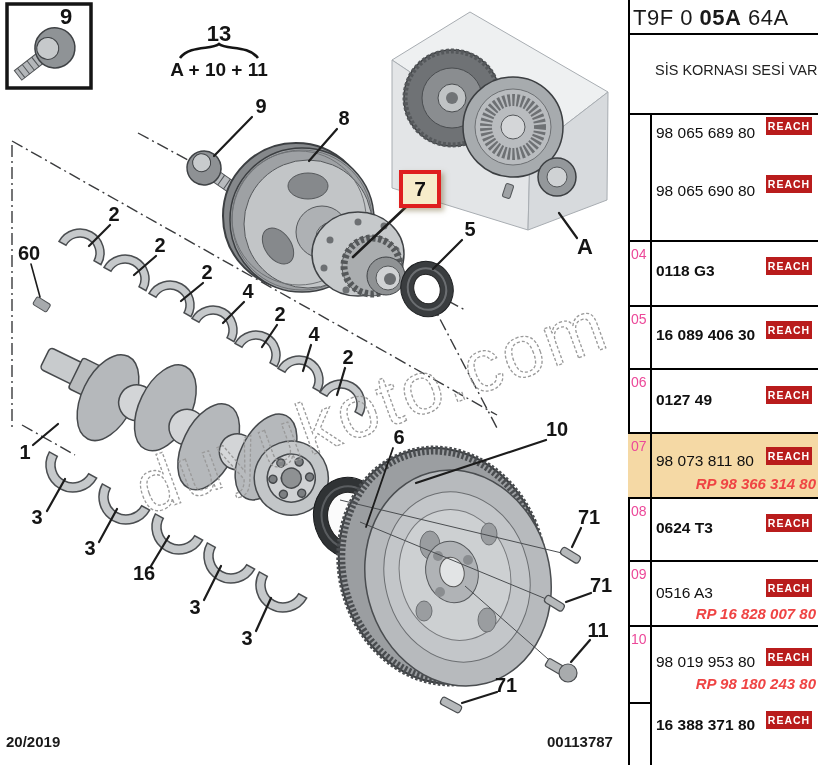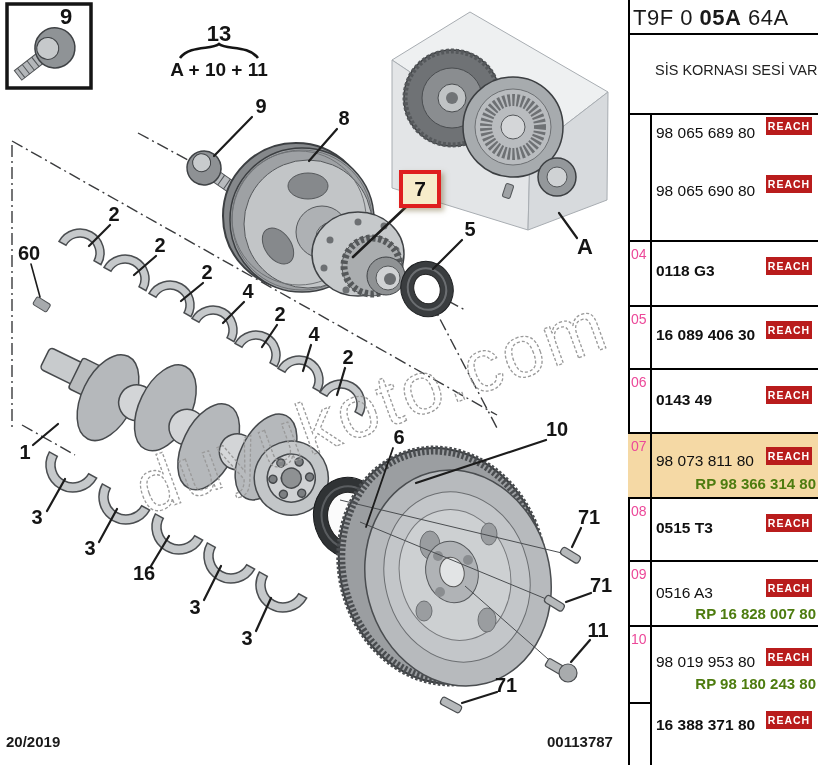--- a/index.html
+++ b/index.html
@@ -22,22 +22,22 @@
   #panel{position:absolute;left:628px;top:0;width:190px;height:765px;}
   .hline{position:absolute;left:0;width:190px;background:#000;}
   .vline{position:absolute;background:#000;}
   #code{position:absolute;left:5px;top:5px;font-size:22px;letter-spacing:.5px;color:#1a1a1a;}
   #code b{font-weight:bold;}
   #note{position:absolute;left:27px;top:62px;font-size:14.5px;white-space:nowrap;color:#222;}
   .rownum{position:absolute;left:3px;font-size:14px;color:#ec4899;}
   .ref{position:absolute;left:28px;font-size:15.5px;color:#101010;white-space:nowrap;}
   .ref.bold{font-weight:bold;}
   .ref.ital{}
-  .rp{position:absolute;right:2px;font-size:15px;font-weight:bold;
-      white-space:nowrap;color:#4d7c0f;}
+  .rp{position:absolute;right:2px;font-size:15px;font-weight:bold;font-style:italic;
+      white-space:nowrap;color:#ef4444;}
   .reach{position:absolute;left:138px;width:46px;height:18px;background:#b91c1c;
          color:#fff;font-size:10.5px;font-weight:bold;letter-spacing:1px;
          display:flex;align-items:center;justify-content:center;}
   #hl7{position:absolute;left:0;top:432px;width:190px;height:65px;background:#f5d9a5;}
 </style>
 </head>
 <body>
 
 <div id="stage">
 
@@ -309,30 +309,30 @@
 
     <span class="rownum" style="top:246px">04</span>
     <span class="ref bold" style="top:262px">0118 G3</span>
     <span class="reach" style="top:257px">REACH</span>
 
     <span class="rownum" style="top:311px">05</span>
     <span class="ref bold" style="top:326px">16 089 406 30</span>
     <span class="reach" style="top:321px">REACH</span>
 
     <span class="rownum" style="top:374px">06</span>
-    <span class="ref bold" style="top:391px">0143 49</span>
+    <span class="ref bold" style="top:391px">0127 49</span>
     <span class="reach" style="top:386px">REACH</span>
 
     <span class="rownum" style="top:438px">07</span>
     <span class="ref ital" style="top:452px">98 073 811 80</span>
     <span class="reach" style="top:447px">REACH</span>
     <span class="rp" style="top:475px">RP 98 366 314 80</span>
 
     <span class="rownum" style="top:503px">08</span>
-    <span class="ref bold" style="top:519px">0515 T3</span>
+    <span class="ref bold" style="top:519px">0624 T3</span>
     <span class="reach" style="top:514px">REACH</span>
 
     <span class="rownum" style="top:566px">09</span>
     <span class="ref ital" style="top:584px">0516 A3</span>
     <span class="reach" style="top:579px">REACH</span>
     <span class="rp" style="top:605px">RP 16 828 007 80</span>
 
     <span class="rownum" style="top:631px">10</span>
     <span class="ref ital" style="top:653px">98 019 953 80</span>
     <span class="reach" style="top:648px">REACH</span>

